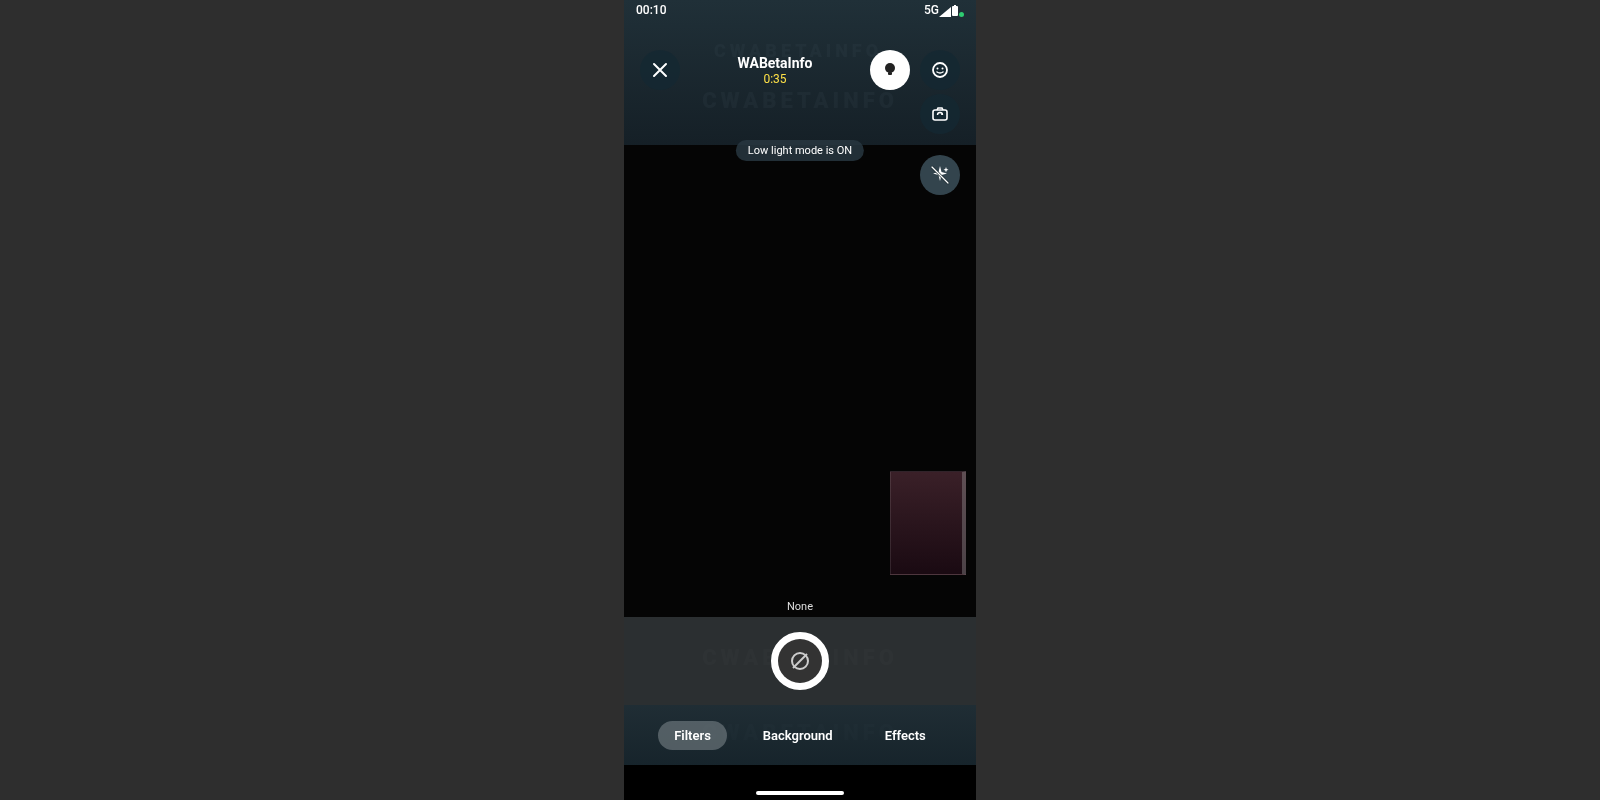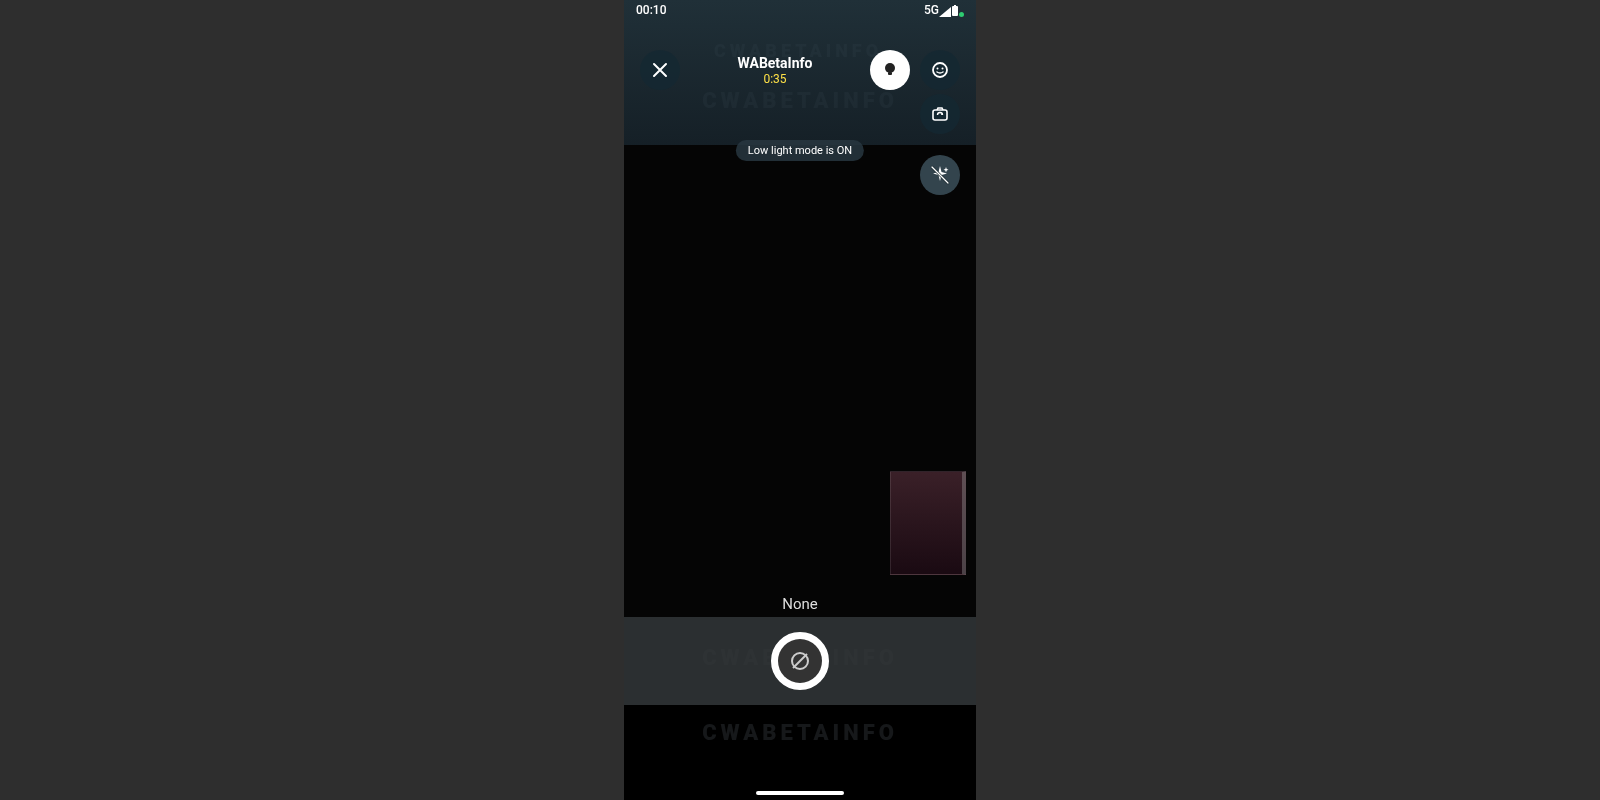--- a/index.html
+++ b/index.html
@@ -141,21 +141,21 @@
     border: 1px solid rgba(255,255,255,0.1);
     border-right: 4px solid rgba(150,150,150,0.4);
     z-index: 3;
   }
   .none-label {
     position: absolute;
     bottom: 4px;
     left: 50%;
     transform: translateX(-50%);
     color: #ddd;
-    font-size: 15px;
+    font-size: 11px;
     z-index: 4;
   }
 
   .capture-strip {
     position: absolute;
     top: 617px;
     left: 0; right: 0;
     height: 88px;
     background: rgba(50,55,58,0.85);
     display: flex;
@@ -321,16 +321,21 @@
         <span>
           <svg width="24" height="24" viewBox="0 0 24 24">
               <circle cx="12" cy="12" r="8" fill="none" stroke="#ccc" stroke-width="2"></circle>
               <path d="M5 19 L19 5" stroke="#ccc" stroke-width="2"></path>
             </svg>
         </span>
       </div>
     </div>
   </div>
 
+  <div class="tabs">
+    <div class="tab active">Filters</div>
+    <div class="tab">Background</div>
+    <div class="tab">Effects</div>
+  </div>
 
   <div class="nav-bar"></div>
 
 </div>
 
 </body></html>

